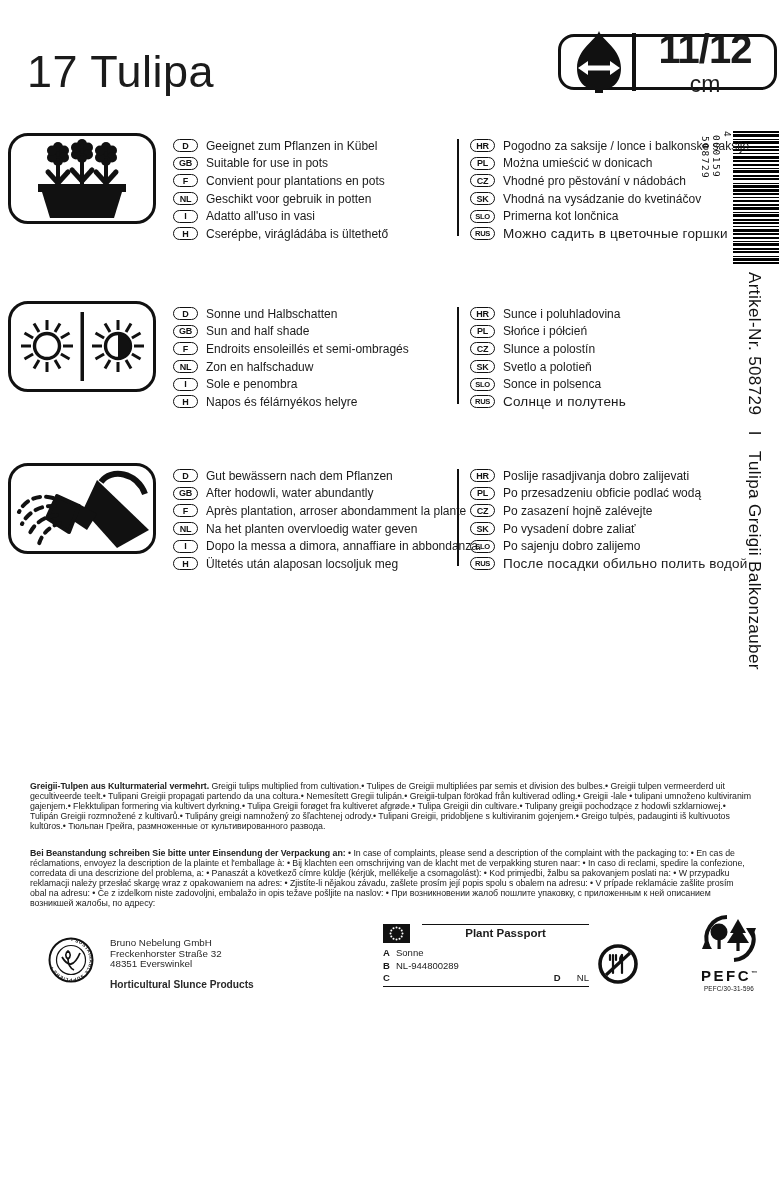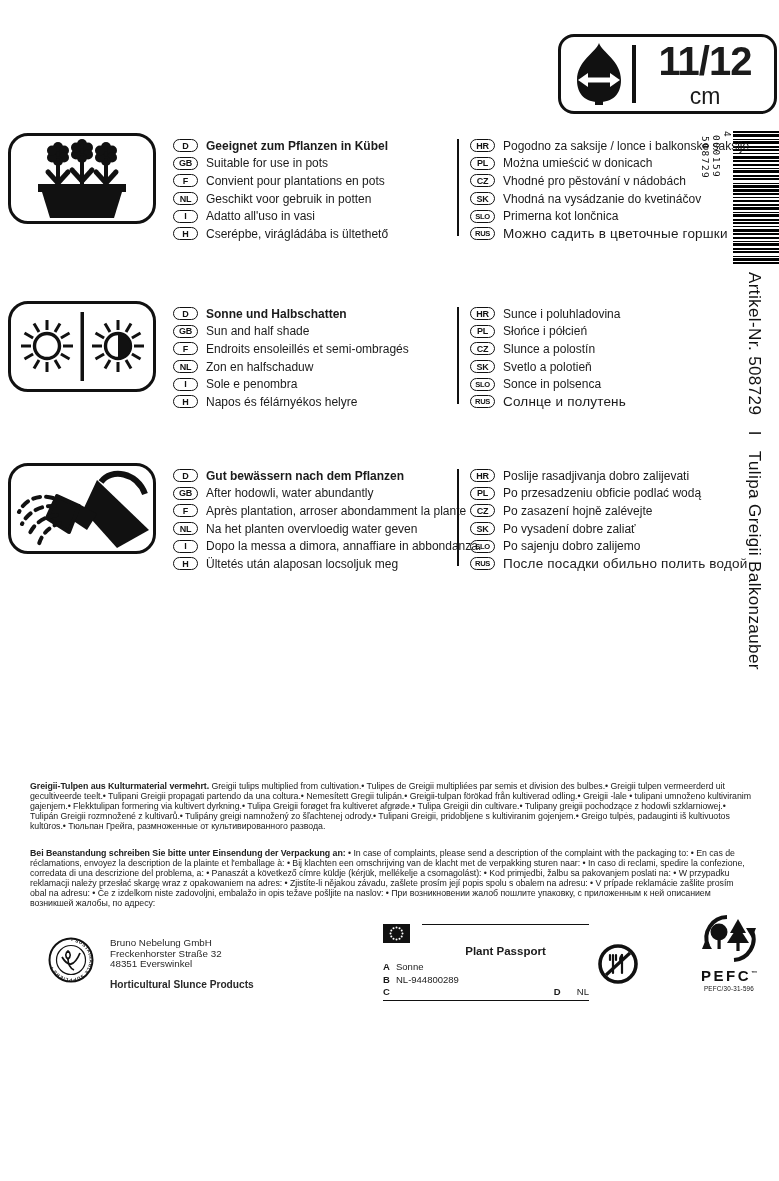--- a/index.html
+++ b/index.html
@@ -1,21 +1,21 @@
 <!DOCTYPE html>
 <html><head>
 <meta charset="utf-8">
 <style>
   html,body{margin:0;padding:0;background:#fff;}
   .page{position:relative;width:779px;height:1181px;background:#fff;overflow:hidden;
         font-family:"Liberation Sans",sans-serif;color:#1b1b1b;}
 
   
   .title{position:absolute;left:27px;top:46px;font-size:45px;font-weight:400;letter-spacing:.5px;}
-  .size-badge{position:absolute;left:558px;top:34px;width:219px;height:80px;box-sizing:border-box;
+  .size-badge{position:absolute;left:558px;top:34px;width:219px;height:56px;box-sizing:border-box;
               border:3px solid #111;border-radius:16px;display:flex;align-items:center;background:#fff;}
   .size-badge .bulb{margin:2px 4px 2px 9px;}
   .size-divider{width:4px;height:58px;background:#111;flex:none;}
   .size-text{flex:1;text-align:center;line-height:1;}
   .size-value{font-size:40px;font-weight:700;letter-spacing:-1px;}
   .size-unit{font-size:23px;margin-top:4px;}
 
   
   .barcode{position:absolute;left:719px;top:131px;display:flex;}
   .barcode-digits{writing-mode:vertical-rl;font-family:"DejaVu Sans Mono",monospace;
@@ -37,56 +37,57 @@
   .icon-box svg{display:block;}
   .col{position:absolute;top:8px;}
   .col-left{left:173px;} .col-right{left:470px;}
   .sec-divider{position:absolute;left:457px;top:10px;width:2px;height:97px;background:#111;}
   .lang-row{display:flex;align-items:center;height:17.6px;}
   .code-pill{width:25px;height:13px;box-sizing:border-box;border:1.6px solid #111;border-radius:7px;
              font-size:9px;font-weight:700;display:flex;align-items:center;justify-content:center;
              letter-spacing:-.2px;margin-right:8px;flex:none;color:#111;}
   .code-pill.pill-3{font-size:7.6px;letter-spacing:-.4px;}
   .lang-text{font-size:12px;white-space:nowrap;}
-  .lang-row.bold .lang-text{font-weight:700;}
+  .lang-row.bold .lang-text{font-weight:400;}
   .lang-row.large .lang-text{font-size:13.5px;letter-spacing:.2px;}
 
   
   .fine-print{position:absolute;left:30px;width:722px;font-size:8.8px;line-height:9.9px;
               letter-spacing:-.05px;color:#222;}
   .fp1{top:782px;} .fp2{top:849px;}
   .fine-print .lead{font-weight:700;}
 
   
   .sus-logo{position:absolute;left:48px;top:937px;}
   .company{position:absolute;left:110px;top:938px;font-size:9.8px;line-height:10.6px;color:#2a2a2a;}
   .tagline{position:absolute;left:110px;top:979px;font-size:10.2px;font-weight:700;color:#2a2a2a;}
 
   .passport{position:absolute;left:383px;top:924px;width:206px;}
   .pp-head{display:flex;align-items:flex-start;}
   .pp-title{flex:1;border-top:1.6px solid #111;margin-left:12px;text-align:center;
-            font-weight:700;font-size:11.5px;padding-top:20px;}
+            font-weight:700;font-size:11.5px;padding-top:2px;}
   .pp-row{display:flex;font-size:9.5px;margin-top:1.5px;align-items:baseline;}
   .pp-row .lbl{font-weight:700;width:13px;flex:none;}
   .pp-row.first{margin-top:4px;}
   .pp-bottom{border-bottom:1.6px solid #111;padding-bottom:3px;}
   .pp-bottom .spacer{flex:1;}
   .pp-bottom .dval{margin-left:10px;}
 
   .no-consume{position:absolute;left:596px;top:942px;}
   .pefc{position:absolute;left:690px;top:915px;width:78px;text-align:center;color:#111;}
   .pefc-name{font-size:15px;font-weight:700;letter-spacing:2.5px;line-height:1;margin-top:1px;}
   .pefc-name sup{font-size:6px;letter-spacing:0;}
   .pefc-cert{font-size:6.3px;margin-top:2px;letter-spacing:.2px;}
 </style>
 </head>
 <body>
 
 <div class="page">
 
+  <div class="title">17 Tulipa</div>
 
   <div class="size-badge">
     <svg class="bulb" width="58" height="64" viewBox="0 0 58 64">
       <path fill="#111" d="M29 1 C26 10 7 19 7 38 C7 53 16 60 29 60 C42 60 51 53 51 38 C51 19 32 10 29 1 Z"></path>
       <rect x="25" y="59" width="8" height="4" fill="#111"></rect>
       <line x1="15" y1="38" x2="43" y2="38" stroke="#fff" stroke-width="5"></line>
       <polygon points="8,38 18,31 18,45" fill="#fff"></polygon>
       <polygon points="50,38 40,31 40,45" fill="#fff"></polygon>
     </svg>
     <div class="size-divider"></div>

